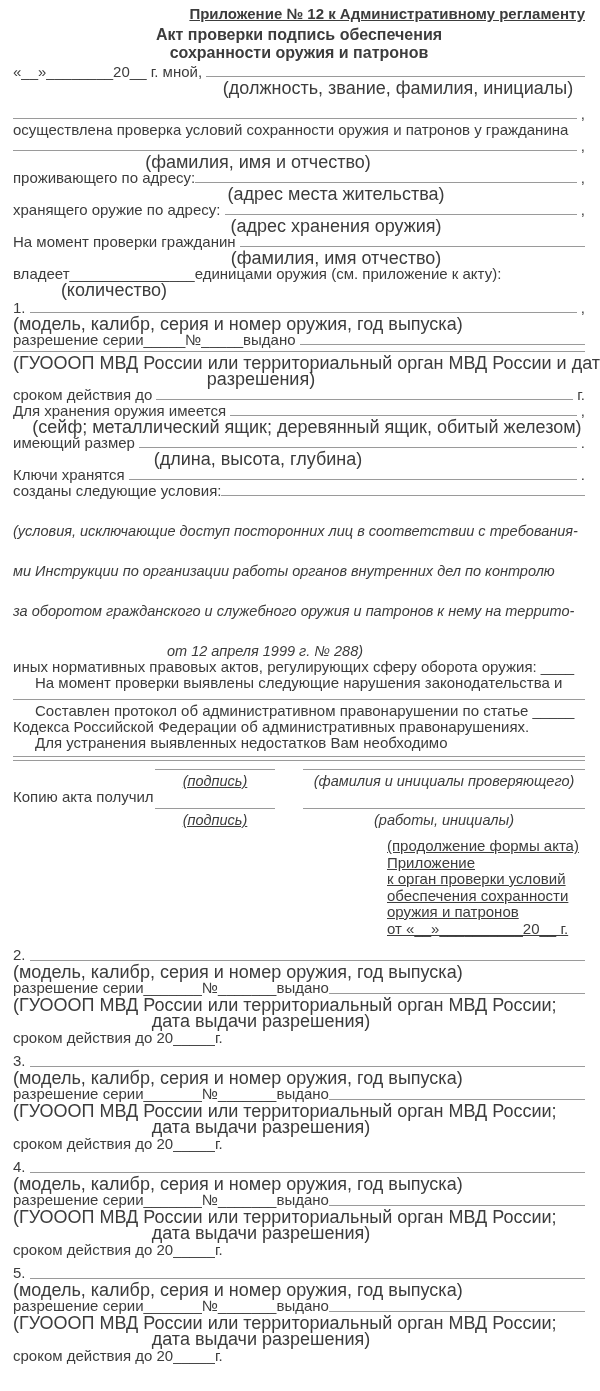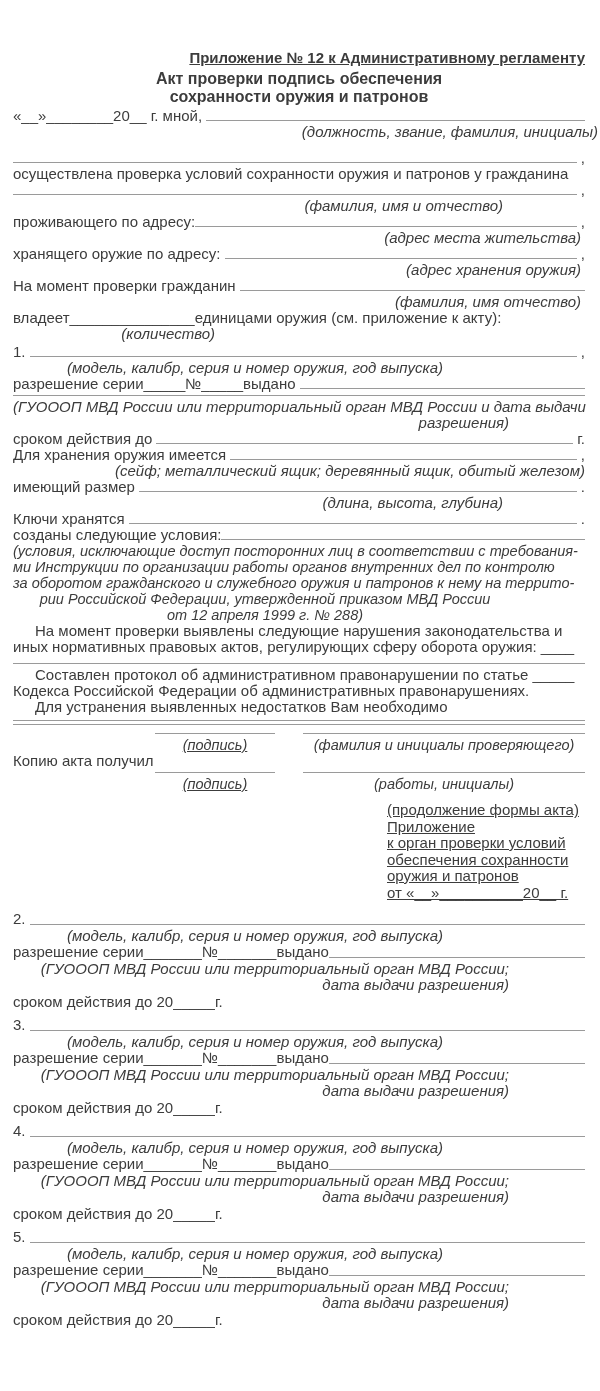--- a/index.html
+++ b/index.html
@@ -1,37 +1,37 @@
 <!DOCTYPE html>
 <html><head>
 <meta charset="utf-8">
 <style>
   html,body{margin:0;padding:0;background:#fff;}
   body{width:600px;height:1391px;font-family:"Liberation Sans",sans-serif;color:#3c3c3c;}
   .page{box-sizing:border-box;width:600px;height:1391px;padding:5px 15px 0 13px;overflow:hidden;}
   
-  .apx-hdr{font-weight:bold;font-size:15px;line-height:18px;text-align:right;text-decoration:underline;white-space:nowrap;margin-top:44px;}
+  .apx-hdr{font-weight:bold;font-size:15px;line-height:18px;text-align:right;text-decoration:underline;white-space:nowrap;}
   .title{font-weight:bold;font-size:16px;line-height:18px;text-align:center;white-space:nowrap;}
   
   .tx{font-size:15px;line-height:16px;white-space:nowrap;}
   .ind{text-indent:22px;}
   
   .ln{display:flex;font-size:15px;line-height:16px;}
   .ln span{white-space:pre;}
   .fill{flex:1 1 auto;border-bottom:1px solid #9a9a9a;margin-bottom:3px;min-width:14px;}
   
-  .cap{font-style:italic;font-size:15px;line-height:16px;text-align:right;white-space:nowrap;}
+  .cap{font-size:18px;line-height:16px;text-align:center;white-space:nowrap;}
   .c-dolzh{margin-left:185px;width:400px;}
   .c-258{width:490px;}
   .c-335{margin-left:78px;width:490px;}
   .c-qty{width:202px;}
   .c-model{width:430px;}
   .c-guoop{width:496px;}
   .c-safe{margin-left:16px;width:556px;}
-  .note{font-style:italic;font-size:14.5px;line-height:16px;text-align:center;white-space:nowrap;width:504px;}
+  .note{font-style:italic;font-size:14.5px;line-height:16px;text-align:center;white-space:nowrap;width:504px;margin-top:24px;}
   
   .g2{height:2px}.g3{height:3px}.g5{height:5px}.g7{height:7px}.g8{height:8px}.g10{height:10px}
   
   .sig{display:flex;font-size:15px;line-height:16px;}
   .sp142{width:142px;flex:none;}
   .sp28{width:28px;flex:none;}
   .r120{width:120px;flex:none;border-bottom:1px solid #9a9a9a;margin-bottom:3px;}
   .rflex{flex:1 1 auto;border-bottom:1px solid #9a9a9a;margin-bottom:3px;}
   .sigcap{display:flex;font-style:italic;font-size:14.5px;line-height:16px;}
   .sigcap .c1{width:120px;flex:none;text-align:center;white-space:nowrap;text-decoration:underline;}
@@ -137,25 +137,24 @@
     <span> .</span>
   </div>
 
   <div class="ln">
     <span>созданы следующие условия:</span>
     <span class="fill"></span>
   </div>
   <div class="note">(условия, исключающие доступ посторонних лиц в соответствии с требования-</div>
   <div class="note">ми Инструкции по организации работы органов внутренних дел по контролю</div>
   <div class="note">за оборотом гражданского и служебного оружия и патронов к нему на террито-</div>
-  <div class="note">рии Российской Федерации, утвержденной приказом МВД России</div>
   <div class="note">от 12 апреля 1999 г. № 288)</div>
 
+  <div class="tx">иных нормативных правовых актов, регулирующих сферу оборота оружия: ____</div>
   <div class="tx ind">На момент проверки выявлены следующие нарушения законодательства и</div>
-  <div class="tx">иных нормативных правовых актов, регулирующих сферу оборота оружия: ____</div>
   <div class="g8"></div>
   <div class="ln">
     <span class="fill"></span>
   </div>
   <div class="tx ind">Составлен протокол об административном правонарушении по статье _____</div>
   <div class="tx">Кодекса Российской Федерации об административных правонарушениях.</div>
   <div class="tx ind">Для устранения выявленных недостатков Вам необходимо</div>
   <div class="g5"></div>
   <div class="ln">
     <span class="fill"></span>

